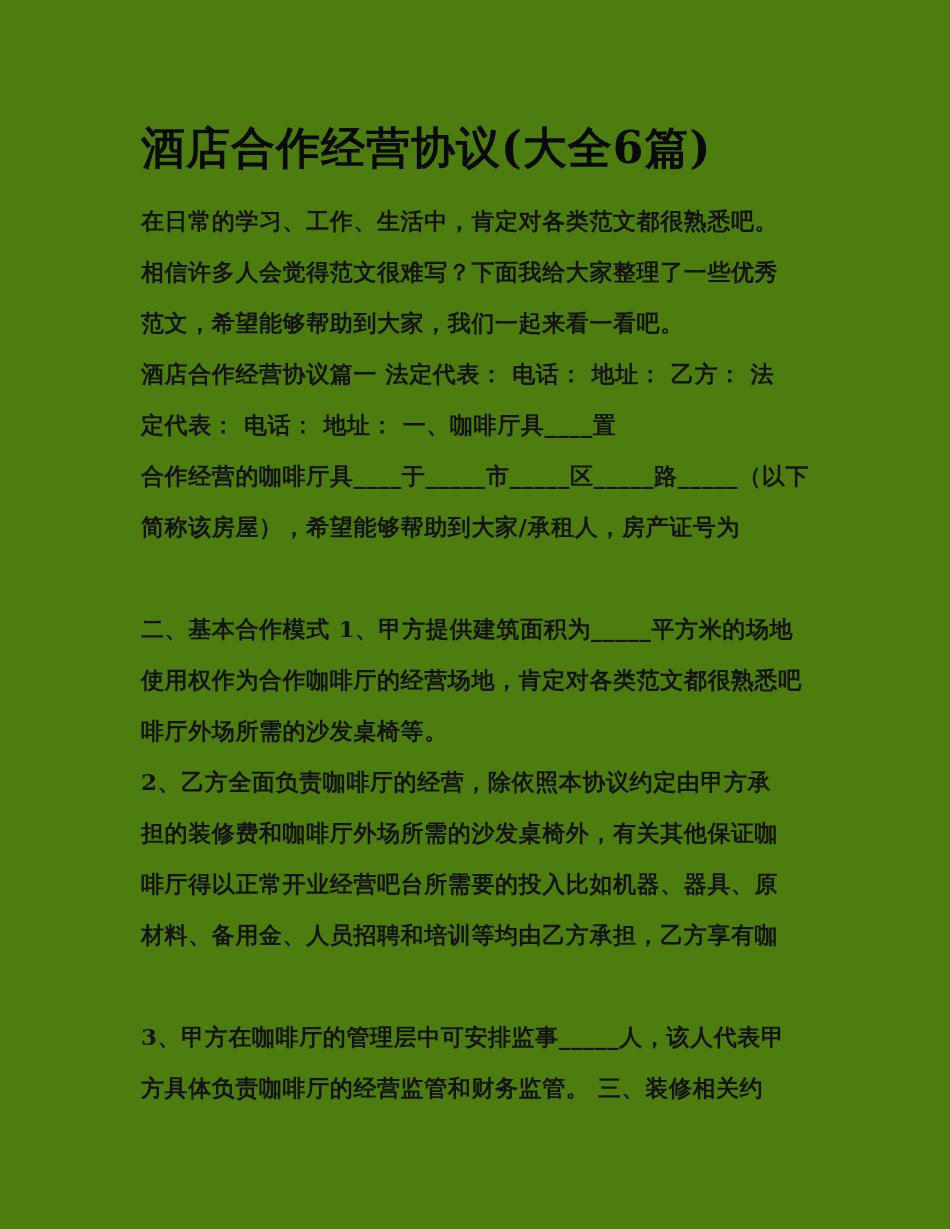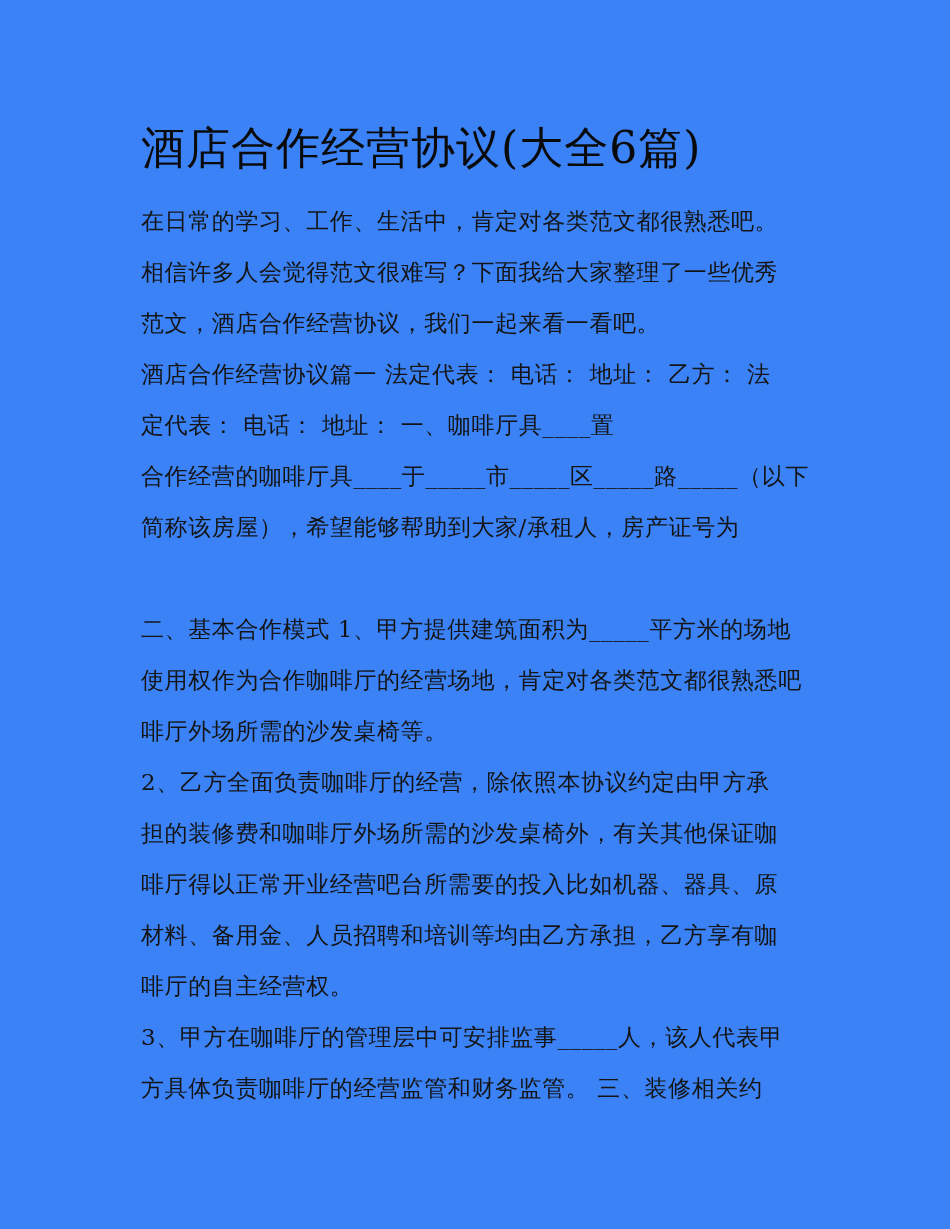--- a/index.html
+++ b/index.html
@@ -14,21 +14,22 @@
       overflow: hidden;
       font-family: "DejaVu Serif", "Liberation Serif", serif;
       color: #111111;
     }
     .page {
       position: absolute;
       left: 0;
       top: 0;
       width: 950px;
       height: 1229px;
-      background: #3b82f6;
+      background: #4d7c0f;
+      font-weight: bold;
     }
     .title {
       position: absolute;
       left: 141px;
       top: 118px;
       font-size: 44px;
       line-height: 60px;
       white-space: nowrap;
       letter-spacing: 1px;
       color: #0a0a0a;
@@ -44,33 +45,32 @@
     }
   </style>
 </head>
 <body>
 
 <div class="page">
   <div class="title">酒店合作经营协议(大全6篇)</div>
 
   <div class="line" style="top:205px">在日常的学习、工作、生活中，肯定对各类范文都很熟悉吧。</div>
   <div class="line" style="top:256px">相信许多人会觉得范文很难写？下面我给大家整理了一些优秀</div>
-  <div class="line" style="top:307px">范文，酒店合作经营协议，我们一起来看一看吧。</div>
+  <div class="line" style="top:307px">范文，希望能够帮助到大家，我们一起来看一看吧。</div>
 
   <div class="line" style="top:358px">酒店合作经营协议篇一 法定代表： 电话： 地址： 乙方： 法</div>
   <div class="line" style="top:409px">定代表： 电话： 地址： 一、咖啡厅具____置</div>
 
   <div class="line" style="top:460px">合作经营的咖啡厅具____于_____市_____区_____路_____（以下</div>
   <div class="line" style="top:511px">简称该房屋），希望能够帮助到大家/承租人，房产证号为</div>
 
   <div class="line" style="top:613px">二、基本合作模式 1、甲方提供建筑面积为_____平方米的场地</div>
   <div class="line" style="top:664px">使用权作为合作咖啡厅的经营场地，肯定对各类范文都很熟悉吧</div>
   <div class="line" style="top:715px">啡厅外场所需的沙发桌椅等。</div>
 
   <div class="line" style="top:766px">2、乙方全面负责咖啡厅的经营，除依照本协议约定由甲方承</div>
   <div class="line" style="top:817px">担的装修费和咖啡厅外场所需的沙发桌椅外，有关其他保证咖</div>
   <div class="line" style="top:868px">啡厅得以正常开业经营吧台所需要的投入比如机器、器具、原</div>
   <div class="line" style="top:919px">材料、备用金、人员招聘和培训等均由乙方承担，乙方享有咖</div>
-  <div class="line" style="top:970px">啡厅的自主经营权。</div>
 
   <div class="line" style="top:1021px">3、甲方在咖啡厅的管理层中可安排监事_____人，该人代表甲</div>
   <div class="line" style="top:1072px">方具体负责咖啡厅的经营监管和财务监管。 三、装修相关约</div>
 </div>
 
 </body></html>

